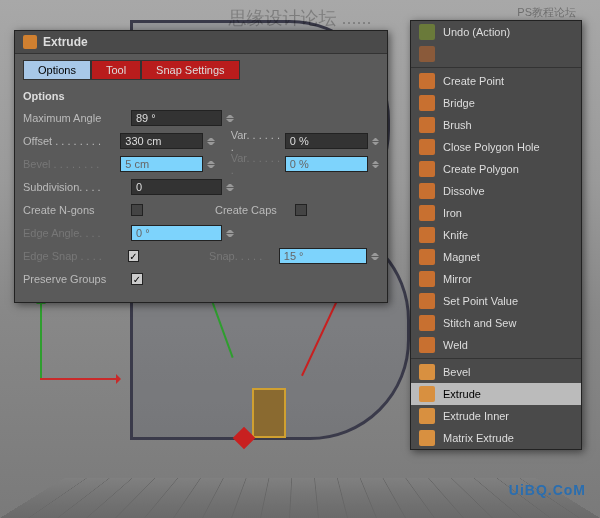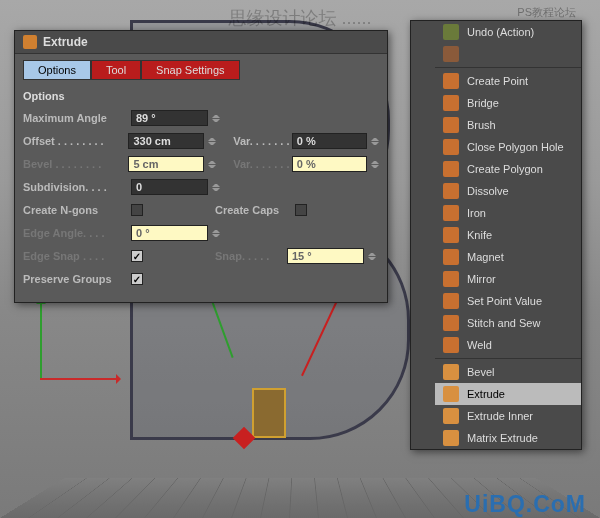--- a/index.html
+++ b/index.html
@@ -9,55 +9,55 @@
 .viewport { position: absolute; inset: 0; background: linear-gradient(to bottom, #a8a8a8 0%, #9a9a9a 35%, #888 60%, #7a7a7a 100%); }
 .floor-grid { position: absolute; bottom: 0; left: 0; right: 0; height: 120px; background: repeating-linear-gradient(90deg, transparent 0, transparent 28px, #666 28px, #666 29px), linear-gradient(to bottom, #808080, #6a6a6a); transform: perspective(400px) rotateX(65deg); transform-origin: bottom; }
 .letter-b { position: absolute; left: 130px; top: 20px; width: 280px; height: 420px; }
 .letter-shape { position: absolute; border: 3px solid #3a3a4a; border-radius: 0 90px 90px 0 / 0 100px 100px 0; }
 .letter-top { top: 0; left: 0; width: 260px; height: 210px; border-radius: 0 100px 100px 0; background: rgba(80,85,100,0.2); }
 .letter-bottom { bottom: 0; left: 0; width: 280px; height: 220px; border-radius: 0 100px 100px 0; background: rgba(80,85,100,0.2); }
 
 
 .watermark-top { position: absolute; top: 6px; right: 24px; font-size: 11px; color: rgba(0,0,0,0.35); text-align: right; line-height: 1.2; }
 .watermark-center { position: absolute; top: 6px; left: 50%; transform: translateX(-50%); font-size: 18px; color: rgba(0,0,0,0.25); }
-.watermark-bottom { position: absolute; bottom: 0; right: 14px; font-size: 23px; font-weight: bold; color: #2a6eb0; letter-spacing: 1px; }
+.watermark-bottom { position: absolute; bottom: 20px; right: 14px; font-size: 14px; font-weight: bold; color: #2a6eb0; letter-spacing: 1px; }
 
 
 .gizmo { position: absolute; left: 40px; top: 290px; width: 90px; height: 90px; }
 .axis-y { position: absolute; left: 0; bottom: 0; width: 2px; height: 80px; background: #2e9e2e; }
 .axis-y::after { content: ''; position: absolute; top: -6px; left: -4px; border: 5px solid transparent; border-bottom-color: #2e9e2e; }
 .axis-x { position: absolute; left: 0; bottom: 0; width: 80px; height: 2px; background: #c92a2a; }
 .axis-x::after { content: ''; position: absolute; right: -6px; top: -4px; border: 5px solid transparent; border-left-color: #c92a2a; }
 
 
 .extrude-panel { position: absolute; left: 14px; top: 30px; width: 374px; background: #5a5a5a; border: 1px solid #222; box-shadow: 2px 2px 8px rgba(0,0,0,0.5); font-size: 11px; color: #ccc; }
 .panel-title { display: flex; align-items: center; gap: 6px; padding: 4px 8px; background: #4a4a4a; border-bottom: 1px solid #333; color: #ddd; font-weight: bold; font-size: 12px; }
 .panel-title .icn { width: 14px; height: 14px; background: #d08030; border-radius: 2px; }
 .tab-row { display: flex; padding: 6px 8px; gap: 0; }
 .tab { padding: 3px 14px; background: #b91c1c; border: 1px solid #333; color: #ddd; font-size: 11px; }
 .tab.active { background: #a8c8e8; color: #000; }
 .section-label { padding: 4px 8px; font-weight: bold; color: #ddd; }
-.rows { padding: 2px 8px 10px; font-weight: bold; }
+.rows { padding: 2px 8px 10px; }
 .row { display: flex; align-items: center; height: 20px; margin-bottom: 3px; }
 .lbl { width: 108px; color: #bbb; white-space: nowrap; overflow: hidden; }
 .lbl.dim { color: #777; }
-.fld { display: flex; align-items: center; width: 77px; height: 16px; background: #333; border: 1px solid #222; padding: 0 4px; color: #ddd; justify-content: space-between; }
-.fld.dim { color: #666; background: #fef9c3; }
+.fld { display: flex; align-items: center; width: 91px; height: 16px; background: #333; border: 1px solid #222; padding: 0 4px; color: #ddd; justify-content: space-between; }
+.fld.dim { color: #666; background: #7dd3fc; }
 .spin { width: 8px; height: 14px; margin-left: 4px; display: flex; flex-direction: column; justify-content: center; gap: 1px; }
 .spin::before, .spin::after { content: ''; border: 3px solid transparent; }
 .spin::before { border-bottom-color: #999; }
 .spin::after { border-top-color: #999; }
 .gap { width: 18px; }
 .lbl2 { width: 60px; color: #bbb; }
 .lbl2.dim { color: #777; }
 .chk { width: 12px; height: 12px; border: 1px solid #222; background: #ccc; display: inline-flex; align-items: center; justify-content: center; font-size: 10px; color: #000; }
 .chk.off { background: #444; }
 
 
-.ctx-menu { position: absolute; right: 18px; top: 20px; width: 172px; background: #4a4a4a; border: 1px solid #222; box-shadow: 2px 2px 8px rgba(0,0,0,0.5); font-size: 11px; color: #ddd; padding-left: 24px; }
+.ctx-menu { position: absolute; right: 18px; top: 20px; width: 172px; background: #4a4a4a; border: 1px solid #222; box-shadow: 2px 2px 8px rgba(0,0,0,0.5); font-size: 11px; color: #ddd; }
 .ctx-item { display: flex; align-items: center; gap: 8px; padding: 3px 8px; height: 22px; cursor: default; }
 .ctx-item.highlight { background: #bbb; color: #000; }
 .ctx-sep { height: 1px; background: #333; margin: 2px 0; }
 .ctx-icn { width: 16px; height: 16px; border-radius: 2px; flex-shrink: 0; }
 .i-undo { background: #6a7a3a; }
 .i-frame { background: #8a5a3a; }
 .i-orange { background: #c87030; }
 .i-extrude { background: #d89040; }
 
 

